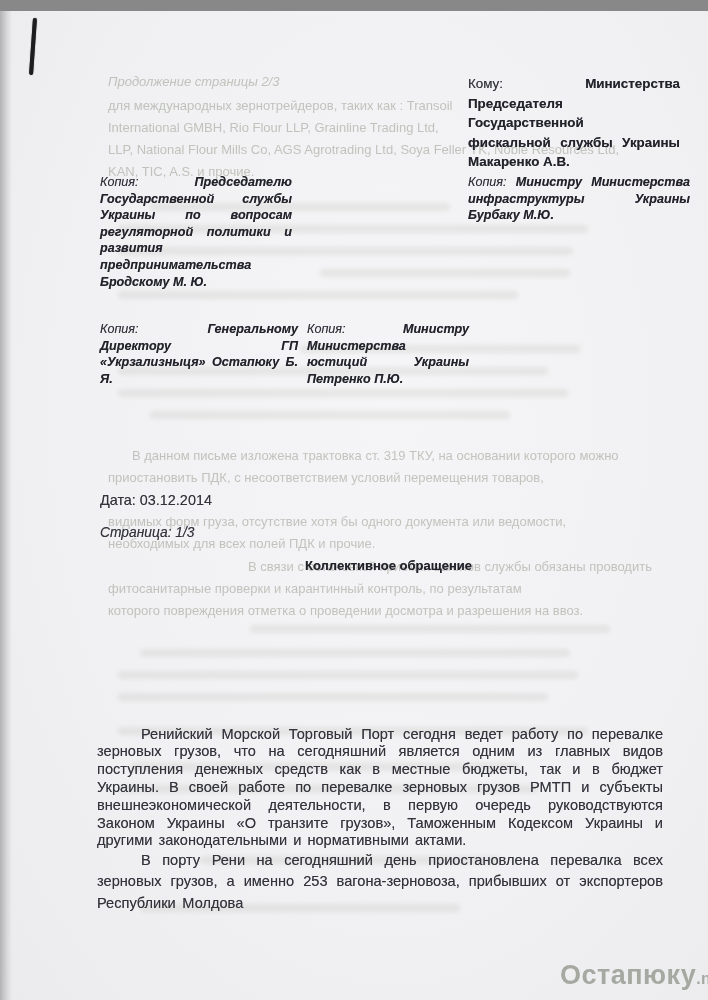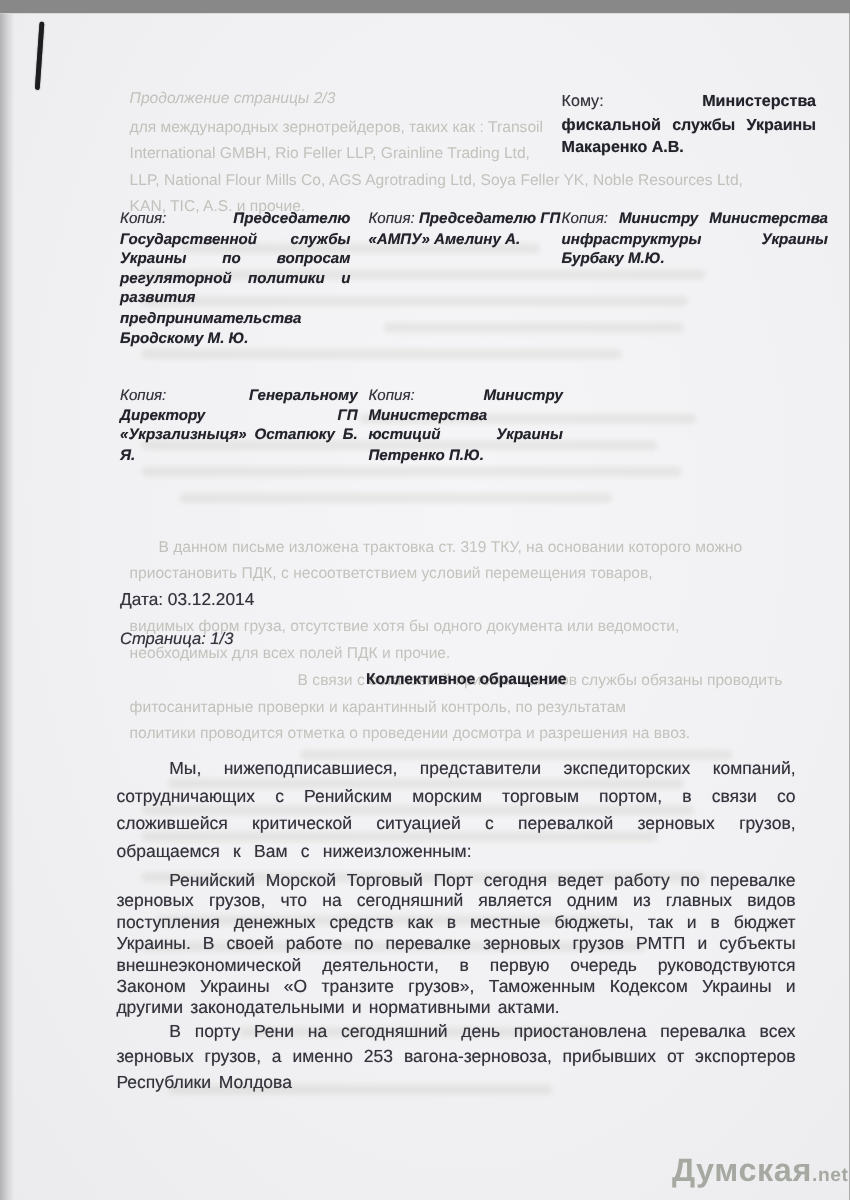--- a/index.html
+++ b/index.html
@@ -92,30 +92,30 @@
   .watermark .net{font-size:16px;}
 </style>
 </head>
 <body>
 
 <div class="page">
 
   <div class="ghost-layer" id="ghost-layer">
       <div class="ghost it" style="left: 108px; top: 63px;">Продолжение страницы 2/3</div>
       <div class="ghost" style="left: 108px; top: 87px;">для международных зернотрейдеров, таких как : Transoil</div>
-      <div class="ghost" style="left: 108px; top: 109px;">International GMBH, Rio Feller LLP, Grainline Trading Ltd,</div>
+      <div class="ghost" style="left: 108px; top: 109px;">International GMBH, Rio Flour LLP, Grainline Trading Ltd,</div>
       <div class="ghost" style="left: 108px; top: 131px;">LLP, National Flour Mills Co, AGS Agrotrading Ltd, Soya Feller YK, Noble Resources Ltd,</div>
       <div class="ghost" style="left: 108px; top: 153px;">KAN, TIC, A.S. и прочие.</div>
       <div class="ghost" style="left: 132px; top: 437px;">В данном письме изложена трактовка ст. 319 ТКУ, на основании которого можно</div>
       <div class="ghost" style="left: 108px; top: 459px;">приостановить ПДК, с несоответствием условий перемещения товаров,</div>
       <div class="ghost" style="left: 108px; top: 503px;">видимых форм груза, отсутствие хотя бы одного документа или ведомости,</div>
       <div class="ghost" style="left: 108px; top: 525px;">необходимых для всех полей ПДК и прочие.</div>
       <div class="ghost" style="left: 248px; top: 548px;">В связи с остановкой приемки вагонов службы обязаны проводить</div>
       <div class="ghost" style="left: 108px; top: 570px; text-align: center;">фитосанитарные проверки и карантинный контроль, по результатам</div>
-      <div class="ghost" style="left: 108px; top: 592px;">политики проводится отметка о проведении досмотра и разрешения на ввоз.</div>
+      <div class="ghost" style="left: 108px; top: 592px;">которого повреждения отметка о проведении досмотра и разрешения на ввоз.</div>
       <div class="noise" style="left: 150px; top: 192px; width: 300px;"></div>
       <div class="noise" style="left: 118px; top: 214px; width: 470px;"></div>
       <div class="noise" style="left: 118px; top: 236px; width: 455px;"></div>
       <div class="noise" style="left: 320px; top: 258px; width: 250px;"></div>
       <div class="noise" style="left: 118px; top: 280px; width: 400px;"></div>
       <div class="noise" style="left: 300px; top: 334px; width: 280px;"></div>
       <div class="noise" style="left: 118px; top: 356px; width: 430px;"></div>
       <div class="noise" style="left: 118px; top: 378px; width: 450px;"></div>
       <div class="noise" style="left: 150px; top: 400px; width: 360px;"></div>
       <div class="noise" style="left: 250px; top: 614px; width: 360px;"></div>
@@ -133,52 +133,48 @@
 
     <div class="edge-left"></div>
     <div class="edge-bottom"></div>
     <div class="pen-mark"></div>
 
     <div class="recipient">
       <div class="first">
         <span class="lbl">Кому:</span>
         <span>Министерства</span>
       </div>
+      <div class="jline">Председателя Государственной</div>
       <div class="jline">фискальной службы Украины</div>
       <div>Макаренко А.В.</div>
     </div>
 
     <div class="copy c1">
       <span class="cl">Копия:</span>
       <span class="cn">Председателю Государственной службы Украины по вопросам регуляторной политики и развития предпринимательства Бродскому М. Ю.</span>
-    </div>
-    <div class="copy c2">
-      <span class="cl">Копия:</span>
-      <span class="cn">Председателю ГП «АМПУ» Амелину А.</span>
     </div>
     <div class="copy c3">
       <span class="cl">Копия:</span>
       <span class="cn">Министру Министерства инфраструктуры Украины Бурбаку М.Ю.</span>
     </div>
     <div class="copy c4">
       <span class="cl">Копия:</span>
       <span class="cn">Генеральному Директору ГП «Укрзализныця» Остапюку Б. Я.</span>
     </div>
     <div class="copy c5">
       <span class="cl">Копия:</span>
       <span class="cn">Министру Министерства юстиций Украины Петренко П.Ю.</span>
     </div>
 
     <div class="meta-date">Дата: 03.12.2014</div>
     <div class="meta-page">Страница: 1/3</div>
 
     <div class="title">Коллективное обращение</div>
 
-    <p class="para p1">Мы, нижеподписавшиеся, представители экспедиторских компаний, сотрудничающих с Ренийским морским торговым портом, в связи со сложившейся критической ситуацией с перевалкой зерновых грузов, обращаемся к Вам с нижеизложенным:</p>
     <p class="para p2">Ренийский Морской Торговый Порт сегодня ведет работу по перевалке зерновых грузов, что на сегодняшний является одним из главных видов поступления денежных средств как в местные бюджеты, так и в бюджет Украины. В своей работе по перевалке зерновых грузов РМТП и субъекты внешнеэкономической деятельности, в первую очередь руководствуются Законом Украины «О транзите грузов», Таможенным Кодексом Украины и другими законодательными и нормативными актами.</p>
     <p class="para p3">В порту Рени на сегодняшний день приостановлена перевалка всех зерновых грузов, а именно 253 вагона-зерновоза, прибывших от экспортеров Республики Молдова</p>
 
     <div class="watermark">
-      <span>Думская</span><span class="net">.net</span>
+      <span>Остапюку</span><span class="net">.net</span>
     </div>
 
   </div>
 </div>
 
 </body></html>

